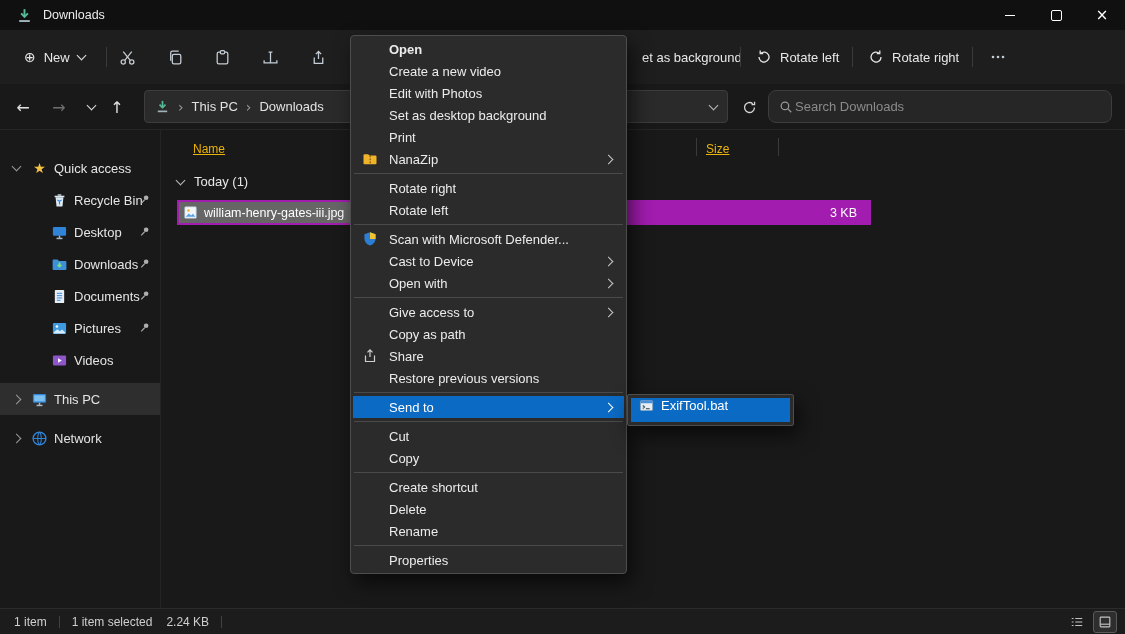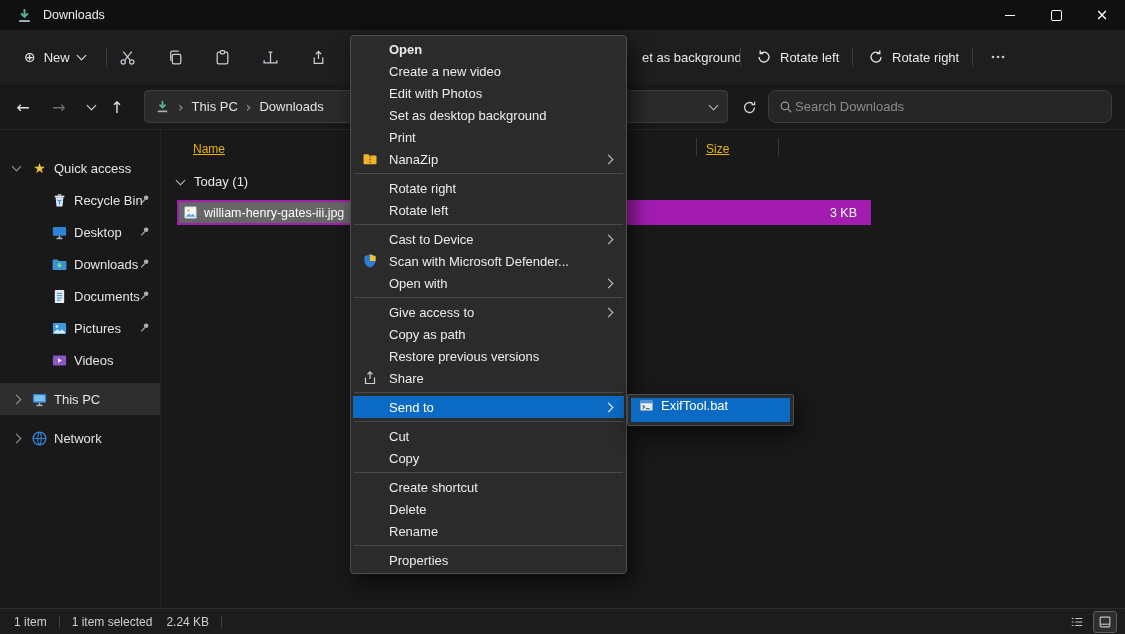--- a/index.html
+++ b/index.html
@@ -399,52 +399,52 @@
 
     <div class="cm-item">
         <span>Rotate right</span>
       </div>
     <div class="cm-item">
         <span>Rotate left</span>
       </div>
     <div class="cm-sep"></div>
 
     <div class="cm-item">
-      <span>Cast to Device</span>
-      <span class="cm-arrow chev right"></span>
-    </div>
-    <div class="cm-item">
       <svg class="cm-ic" viewBox="0 0 16 16">
         <path d="M8 1.3l5.6 2v4.2c0 3.4-2.3 5.9-5.6 7-3.3-1.1-5.6-3.6-5.6-7V3.3z" fill="#2d7dd2"></path>
         <path d="M8 1.3l5.6 2v4.2c0 .1 0 .3 0 .4H8z" fill="#f2c230"></path>
       </svg>
       <span>Scan with Microsoft Defender...</span>
     </div>
     <div class="cm-item">
+      <span>Cast to Device</span>
+      <span class="cm-arrow chev right"></span>
+    </div>
+    <div class="cm-item">
       <span>Open with</span>
       <span class="cm-arrow chev right"></span>
     </div>
     <div class="cm-sep"></div>
 
     <div class="cm-item">
       <span>Give access to</span>
       <span class="cm-arrow chev right"></span>
     </div>
     <div class="cm-item">
         <span>Copy as path</span>
       </div>
     <div class="cm-item">
-        <span>Restore previous versions</span>
-      </div>
-    <div class="cm-item">
       <svg class="cm-ic" viewBox="0 0 16 16" fill="none" stroke="#cfcfcf" stroke-width="1.2">
         <path d="M8 9V2M5.5 4.3L8 1.8l2.5 2.5M3.5 7.5v6h9v-6"></path>
       </svg>
       <span>Share</span>
     </div>
+    <div class="cm-item">
+        <span>Restore previous versions</span>
+      </div>
     <div class="cm-sep"></div>
 
     <div class="cm-item hl">
       <span>Send to</span>
       <span class="cm-arrow chev right"></span>
     </div>
     <div class="cm-sep"></div>
 
     <div class="cm-item">
         <span>Cut</span>

